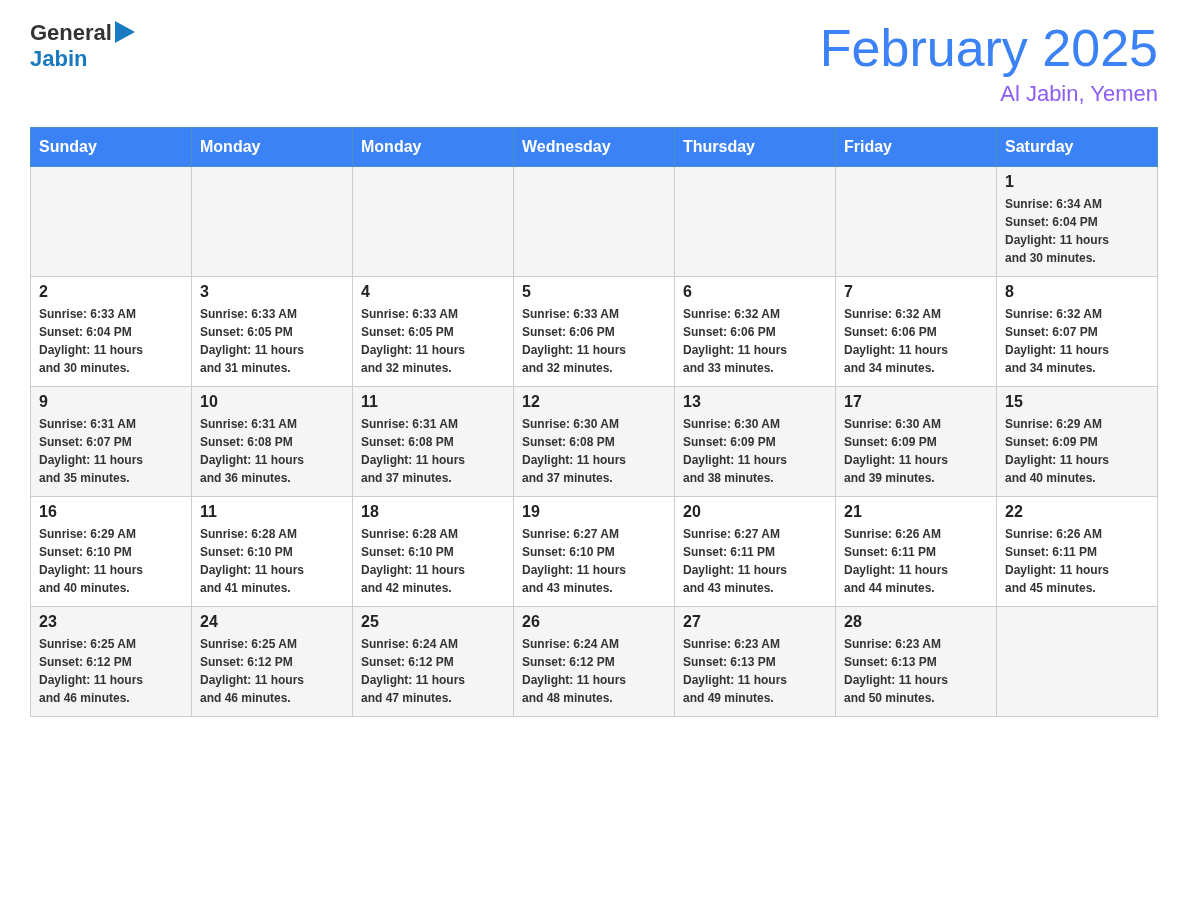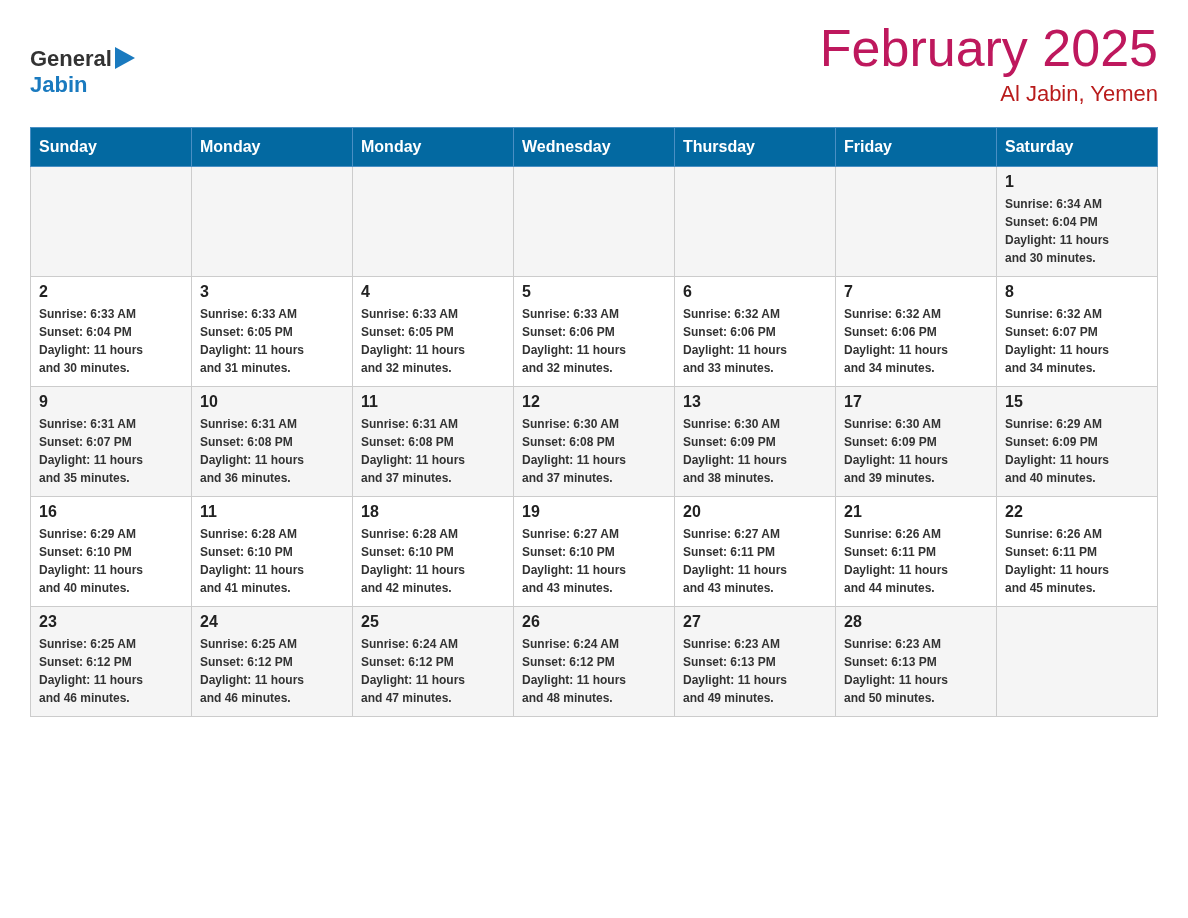--- a/index.html
+++ b/index.html
@@ -28,47 +28,46 @@
     }
     .logo-text-blue {
       font-size: 22px;
       font-weight: bold;
       color: #1a7abf;
       display: block;
     }
     .logo-wrapper {
       display: flex;
       flex-direction: column;
-      margin-top: 26px;
     }
     .logo-top {
       display: flex;
       align-items: center;
     }
     .title-section {
       text-align: right;
     }
     .month-title {
       font-size: 52px;
       font-weight: normal;
-      color: #be185d;
+      color: #3b82f6;
       line-height: 1.1;
     }
     .location-title {
       font-size: 22px;
-      color: #b91c1c;
+      color: #8b5cf6;
       margin-top: 4px;
     }
     .calendar {
       width: 100%;
       border-collapse: collapse;
       border: 1px solid #aaa;
     }
     .calendar th {
-      background-color: #0369a1;
+      background-color: #3b82f6;
       color: #fff;
       font-size: 16px;
       font-weight: bold;
       padding: 10px 8px;
       text-align: left;
       border: 1px solid #4a8fc4;
     }
     .calendar td {
       vertical-align: top;
       border: 1px solid #ccc;

